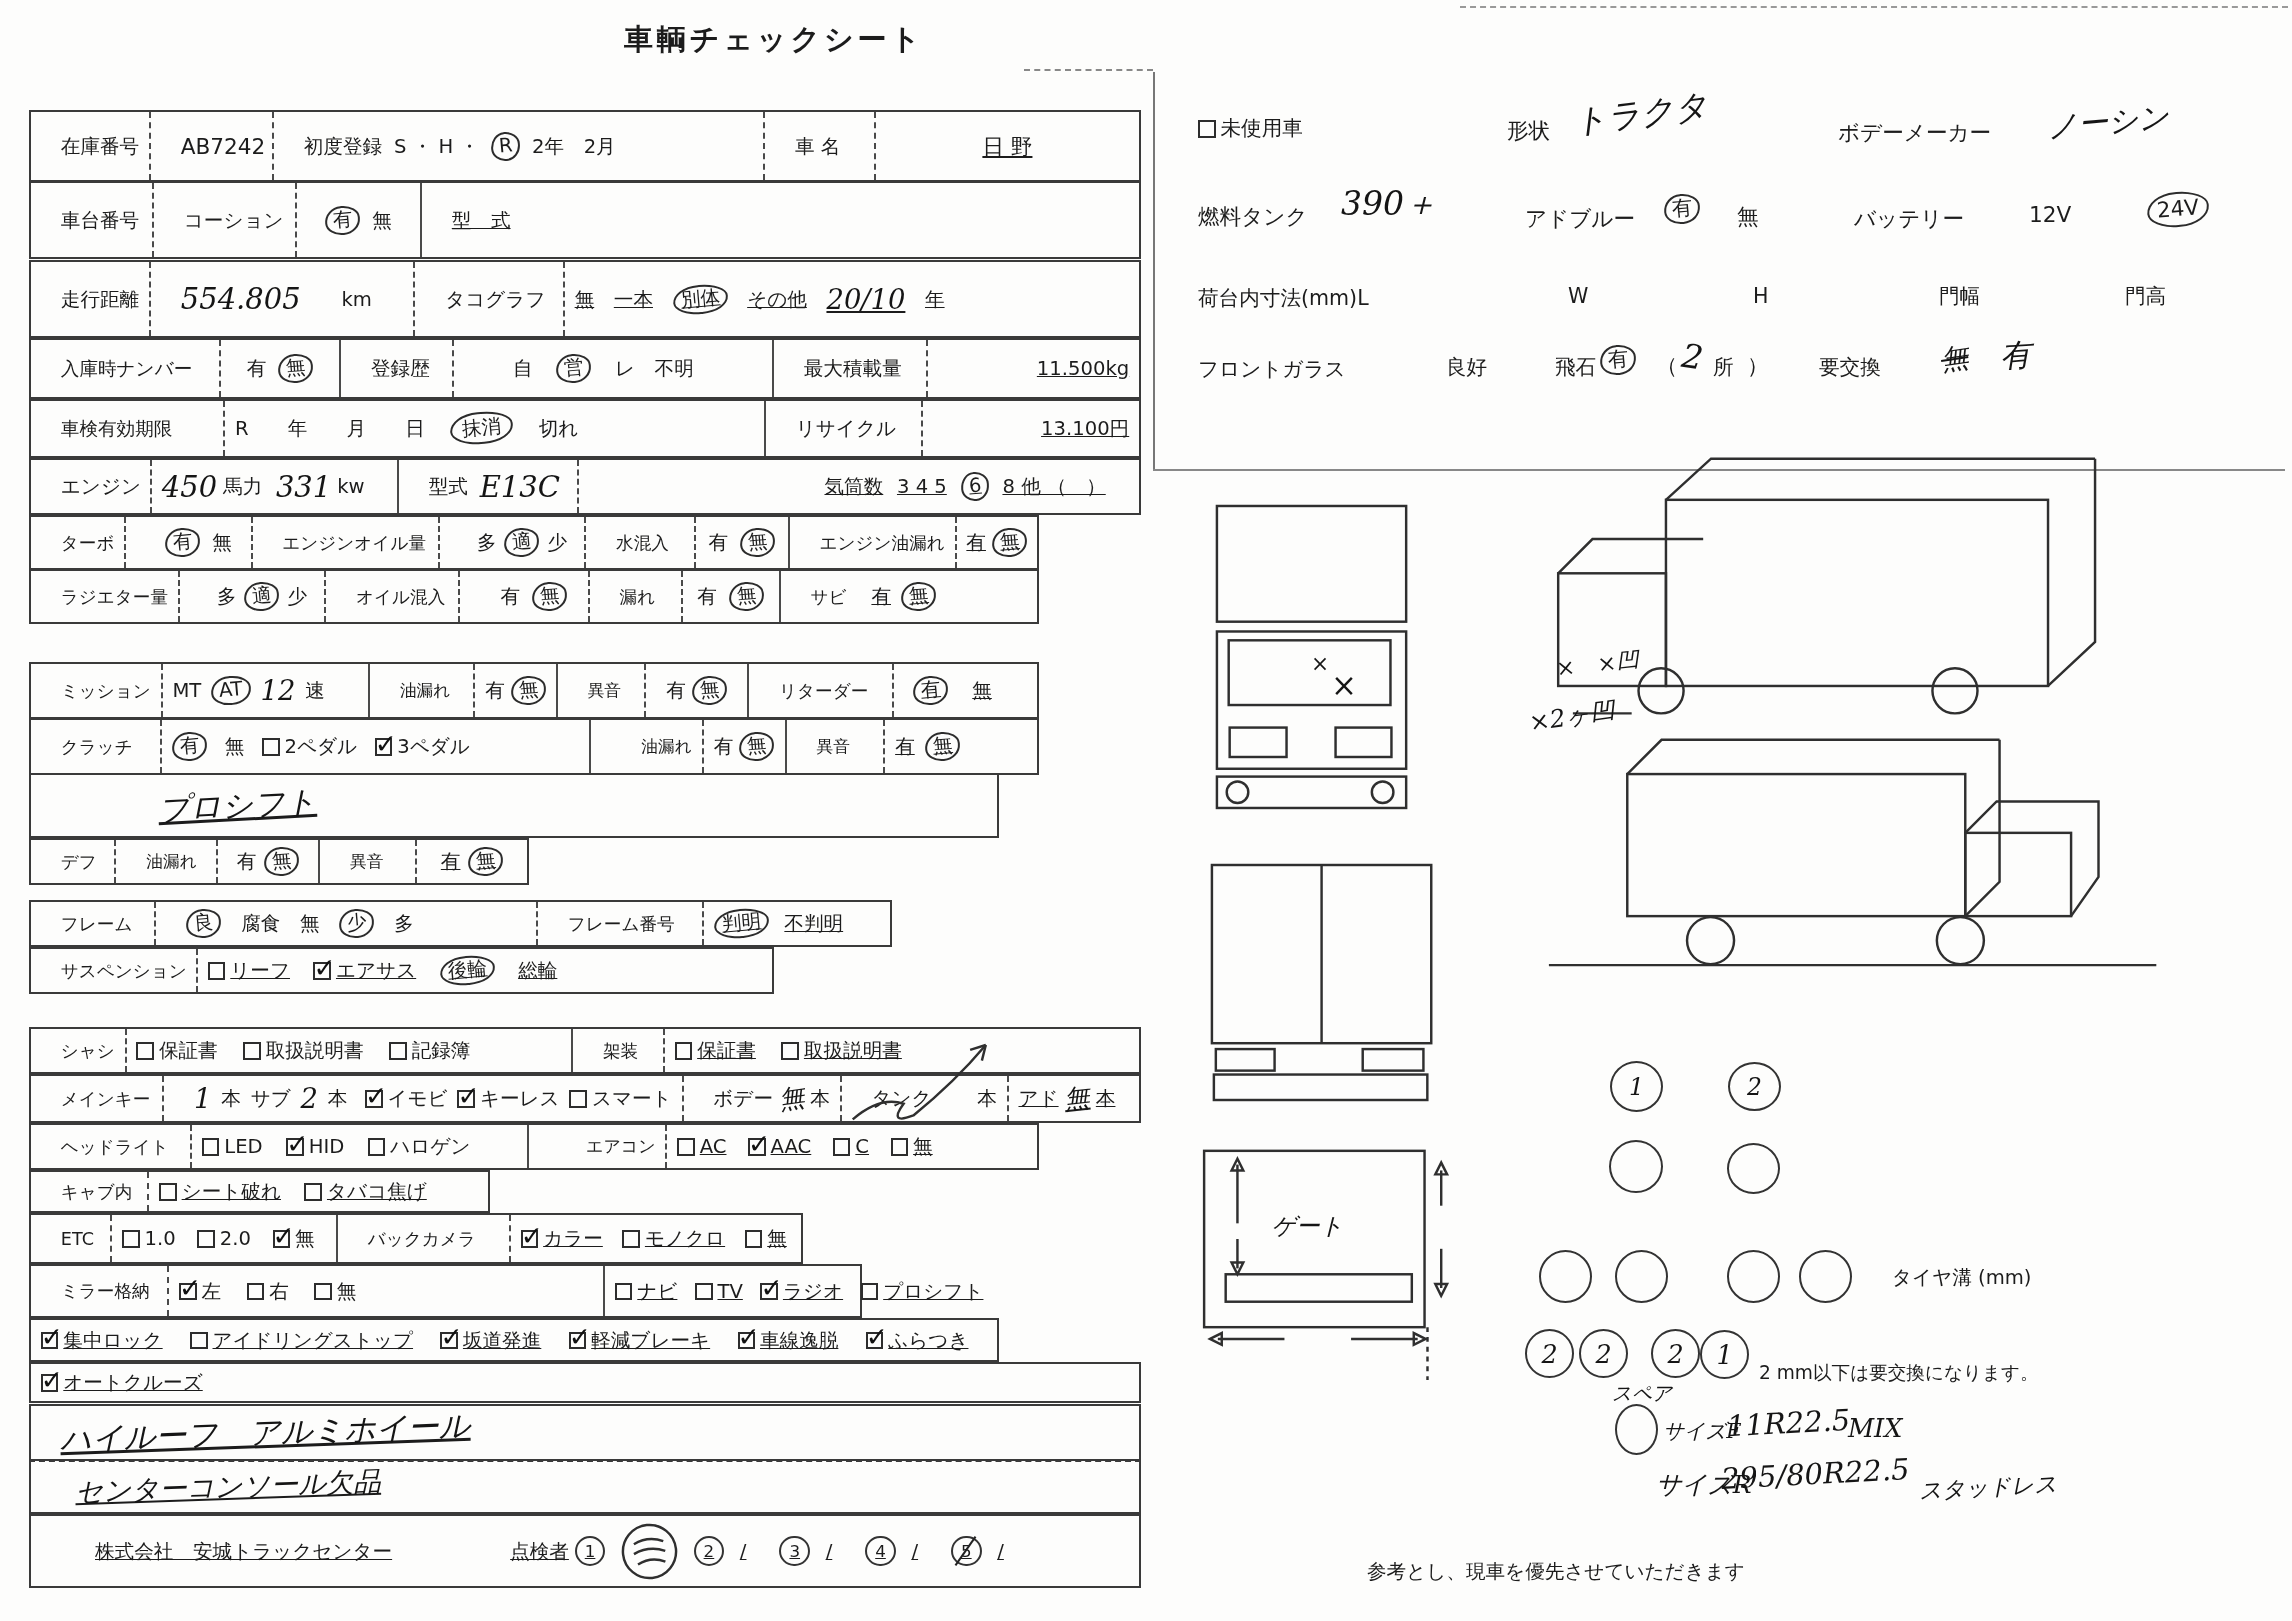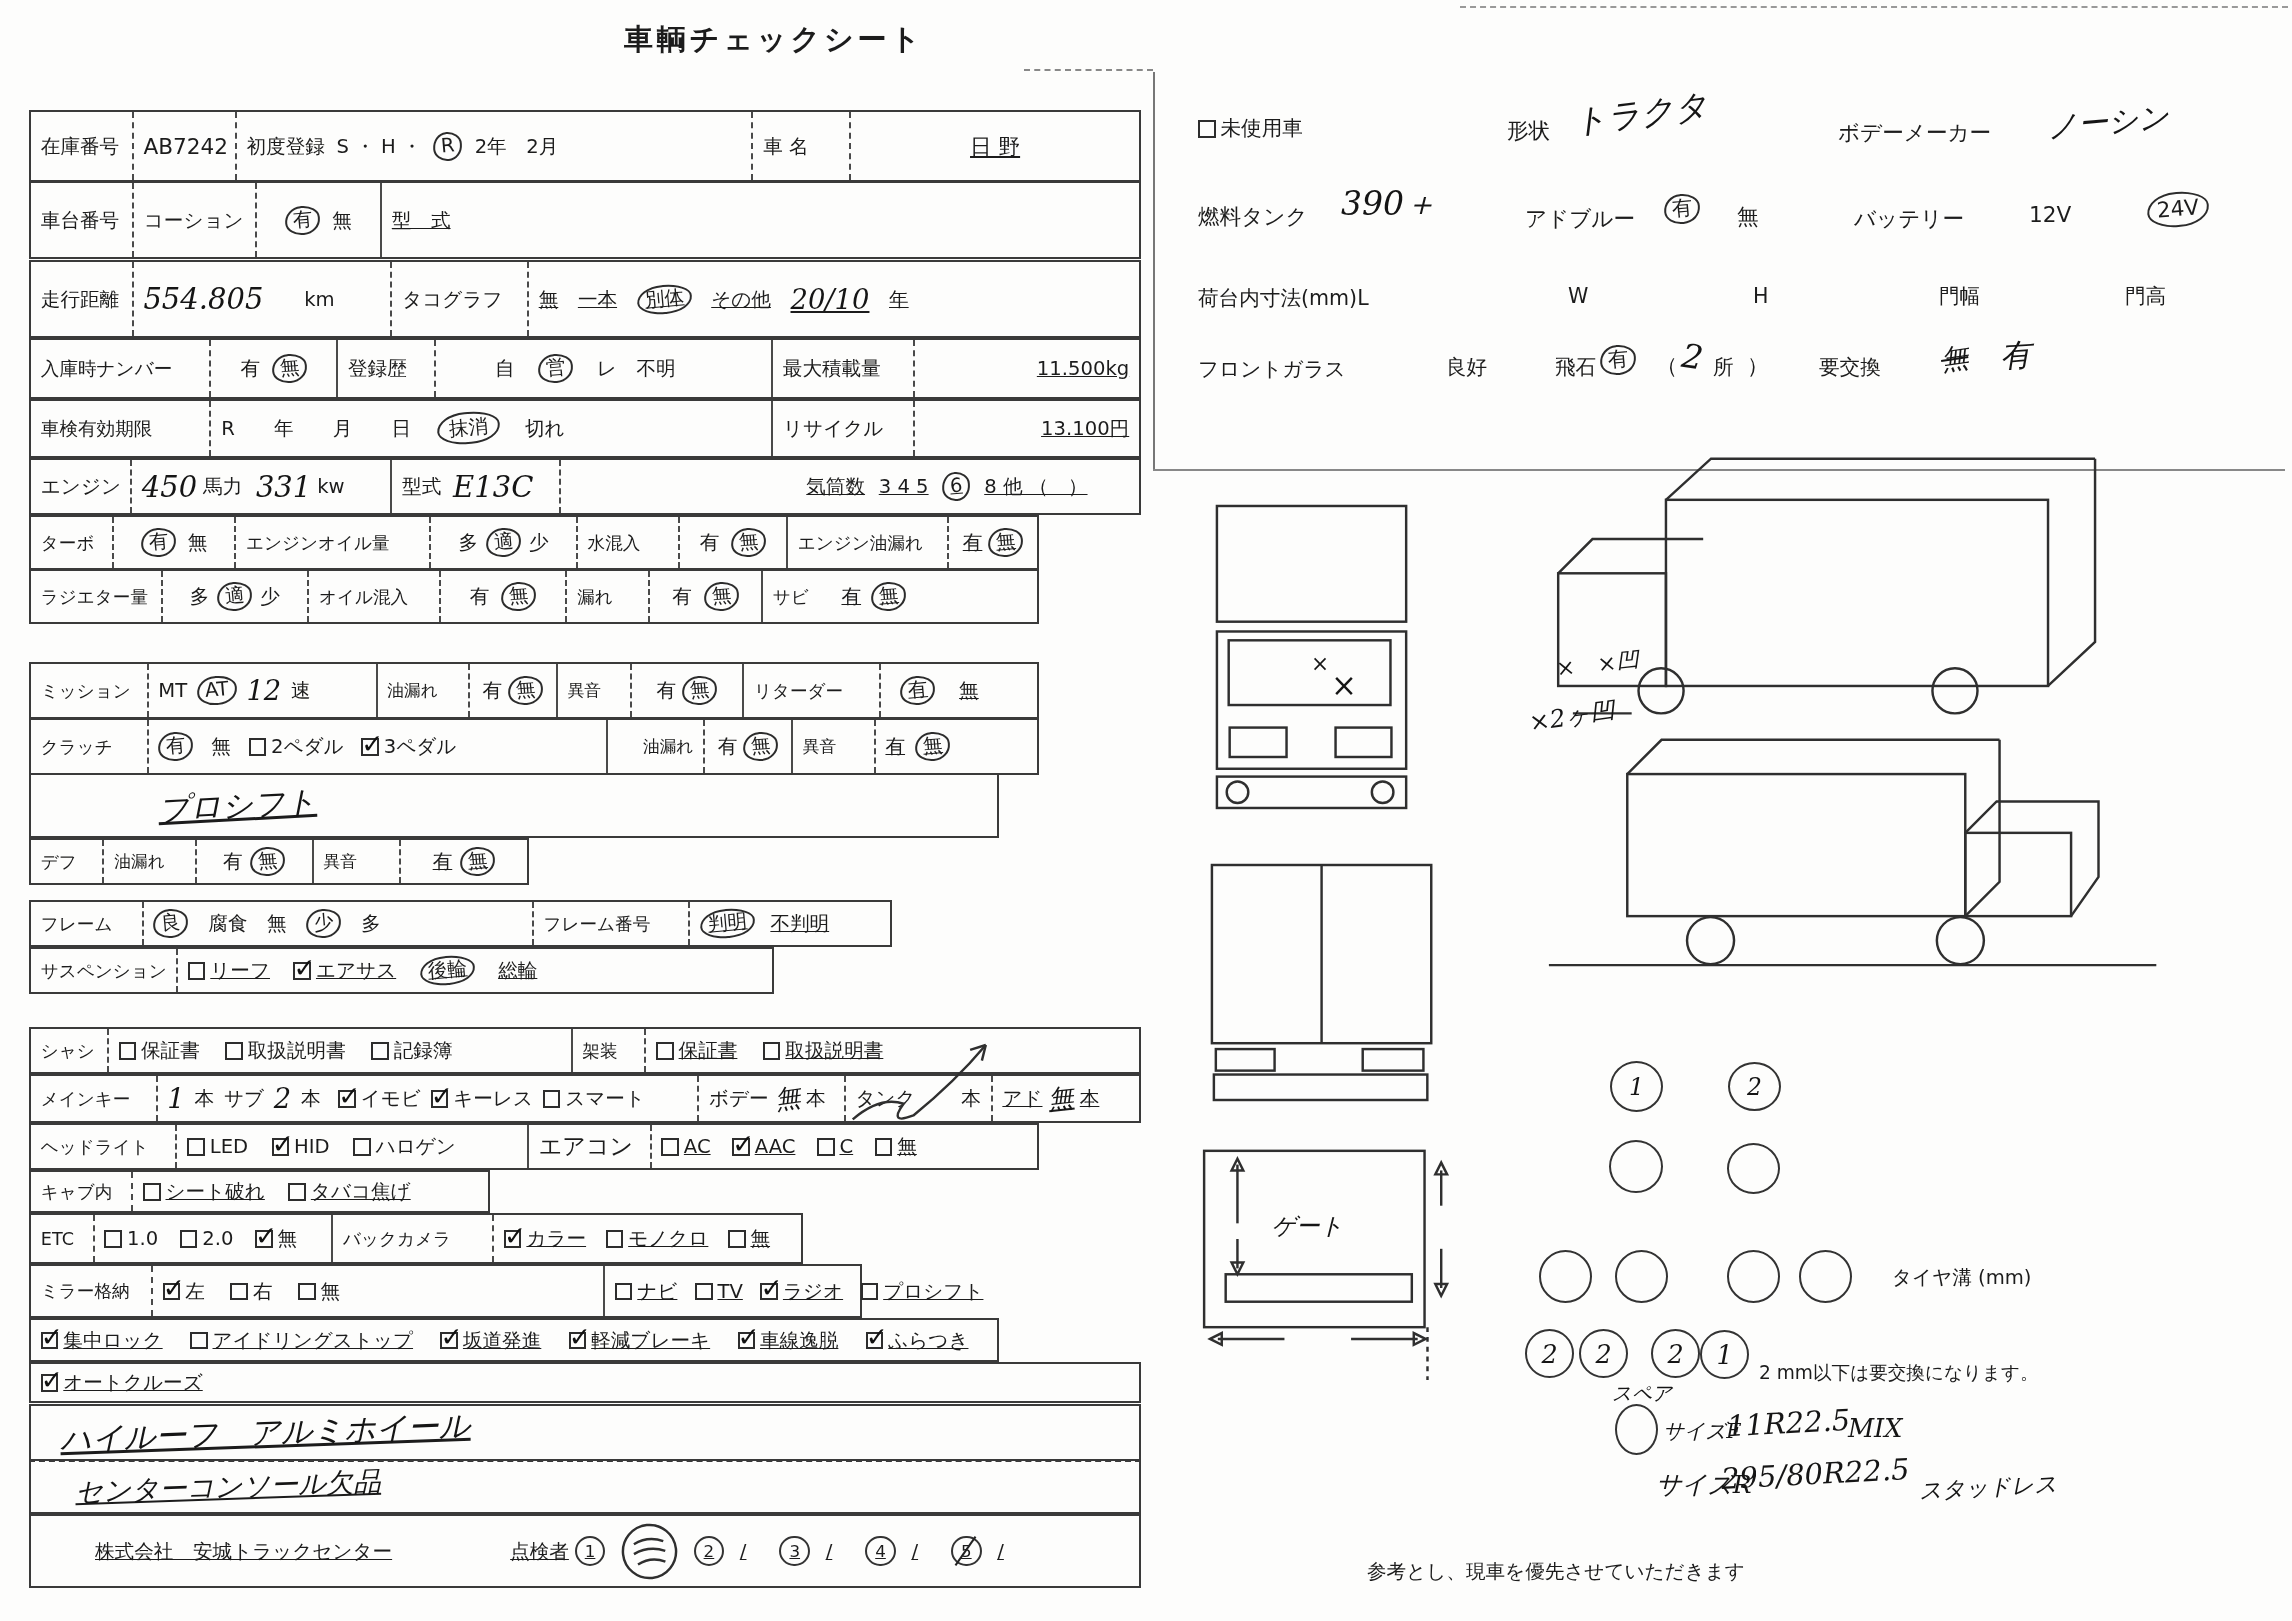--- a/index.html
+++ b/index.html
@@ -3,21 +3,21 @@
 <meta charset="utf-8">
 <style>
   html,body{margin:0;padding:0;background:#ffffff;}
   #sheet{position:relative;width:2293px;height:1621px;background:#fdfdfc;color:#1c1c1c;
          font-family:"DejaVu Sans","Liberation Sans",sans-serif;overflow:hidden;}
   .title{position:absolute;left:588px;top:19.6px;width:372px;text-align:center;
          font-size:29px;font-weight:bold;letter-spacing:3.9px;}
   .row{position:absolute;display:flex;box-sizing:border-box;border:2px solid #3a3a3a;align-items:stretch;}
   .c{box-sizing:border-box;display:flex;align-items:center;padding:0 9.8px;gap:11.8px;
      border-right:2px solid #4a4a4a;font-size:19.6px;white-space:nowrap;}
-  .c.d{border-right-style:dashed;}
+  .c.d{border-right-style:dashed;margin-left:20px;}
   .c:last-child{border-right:none !important;text-decoration:underline;}
   .abs{position:absolute;white-space:nowrap;}
   .hw{font-family:"DejaVu Serif","Liberation Serif",serif;font-style:italic;color:#151515;}
   .maru{display:inline-block;border:2.5px solid #2c2c2c;border-radius:48% 52% 50% 50% / 58% 44% 56% 46%;
         padding:1px 5.9px;transform:rotate(-5deg);line-height:1.15;}
   .mno{display:inline-flex;width:26.5px;height:26.5px;border:2px solid #333;border-radius:50%;
        align-items:center;justify-content:center;font-size:16.7px;flex:none;}
   .sl{position:relative;}
   .sl::after{content:"";position:absolute;left:-4.9px;top:11.8px;width:35px;border-top:2.5px solid #222;transform:rotate(-55deg);}
   .cb{width:17.6px;height:17.6px;border:2px solid #2d2d2d;display:inline-block;vertical-align:-2.9px;
@@ -393,21 +393,21 @@
 
   <div class="row" style="left:29px;top:1123px;width:1010px;height:47px">
     <div class="c d" style="width:147px;font-size:17.6px">
         <span>ヘッドライト</span>
       </div>
     <div class="c" style="width:353px;gap:23.5px">
       <span><span class="cb"></span><span>LED</span></span>
       <span><span class="cb ck"></span><span>HID</span></span>
       <span><span class="cb"></span><span>ハロゲン</span></span>
     </div>
-    <div class="c d" style="width:123px;justify-content:flex-start;font-size:23px">
+    <div class="c d" style="width:123px;justify-content:flex-end;font-size:17px">
         <span>エアコン</span>
       </div>
     <div class="c" style="width:387px;gap:21.6px">
       <span><span class="cb"></span><span>AC</span></span>
       <span><span class="cb ck"></span><span>AAC</span></span>
       <span><span class="cb"></span><span>C</span></span>
       <span><span class="cb"></span><span>無</span></span>
     </div>
   </div>
 

